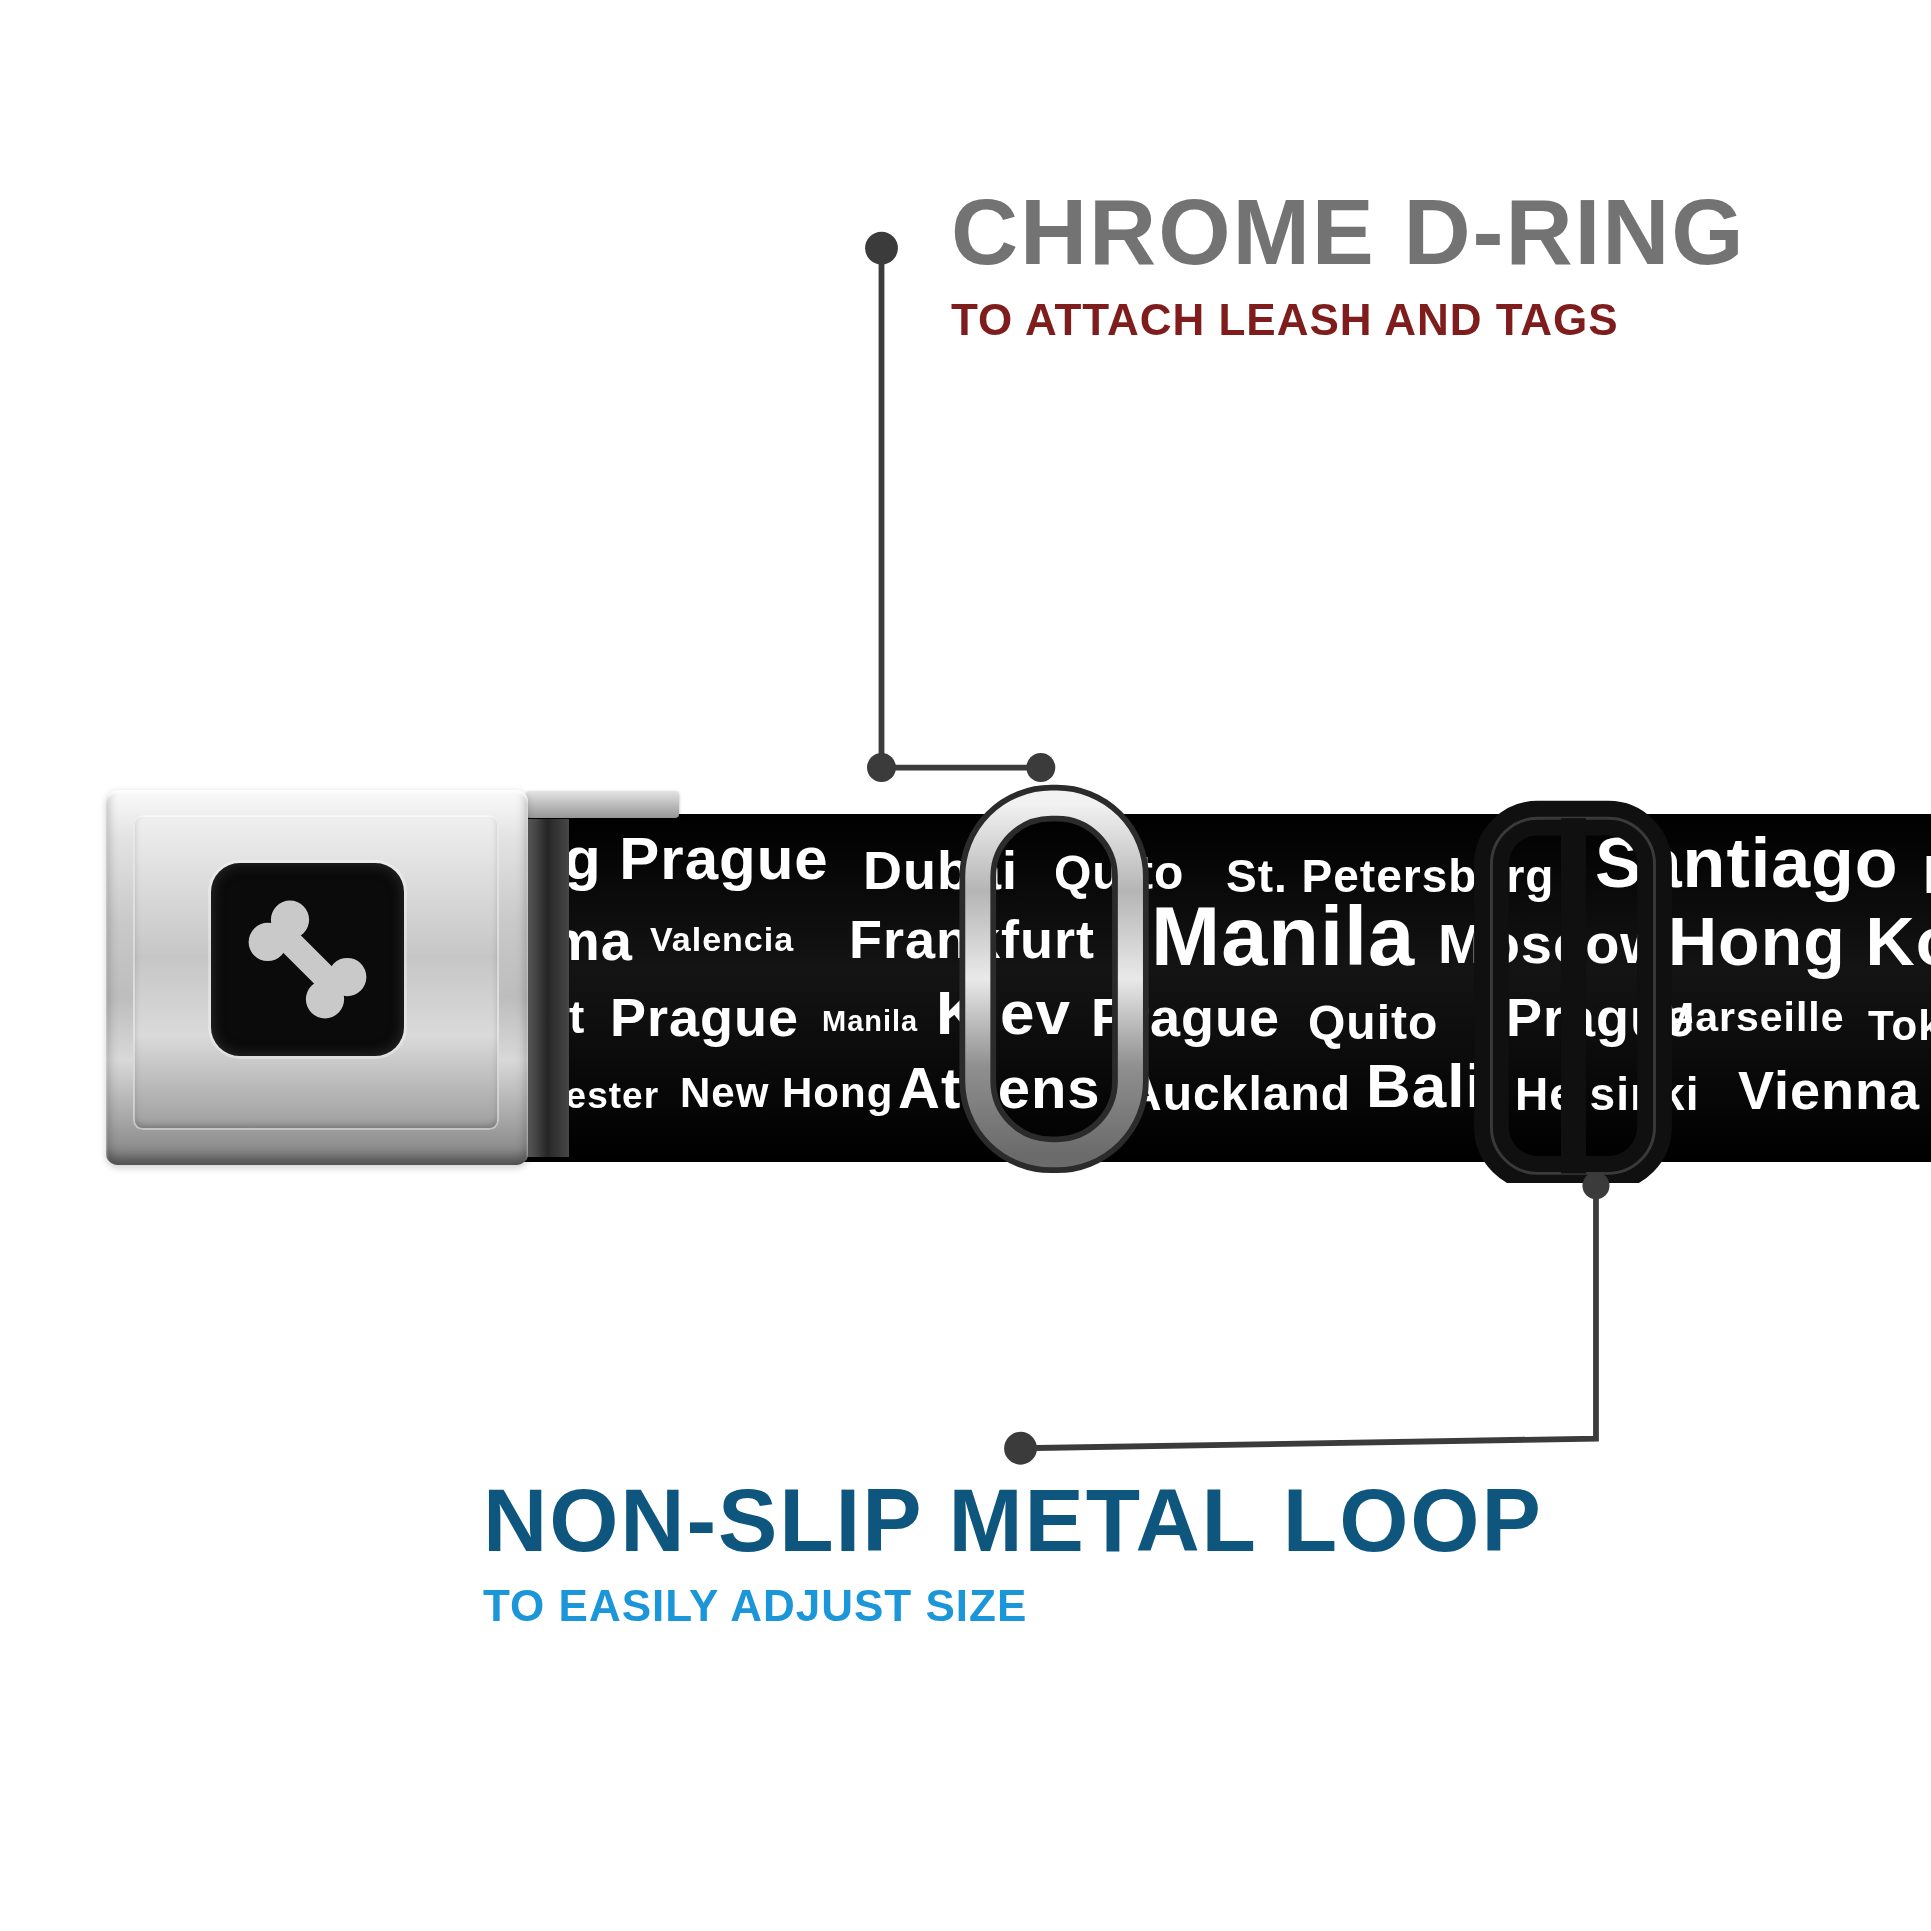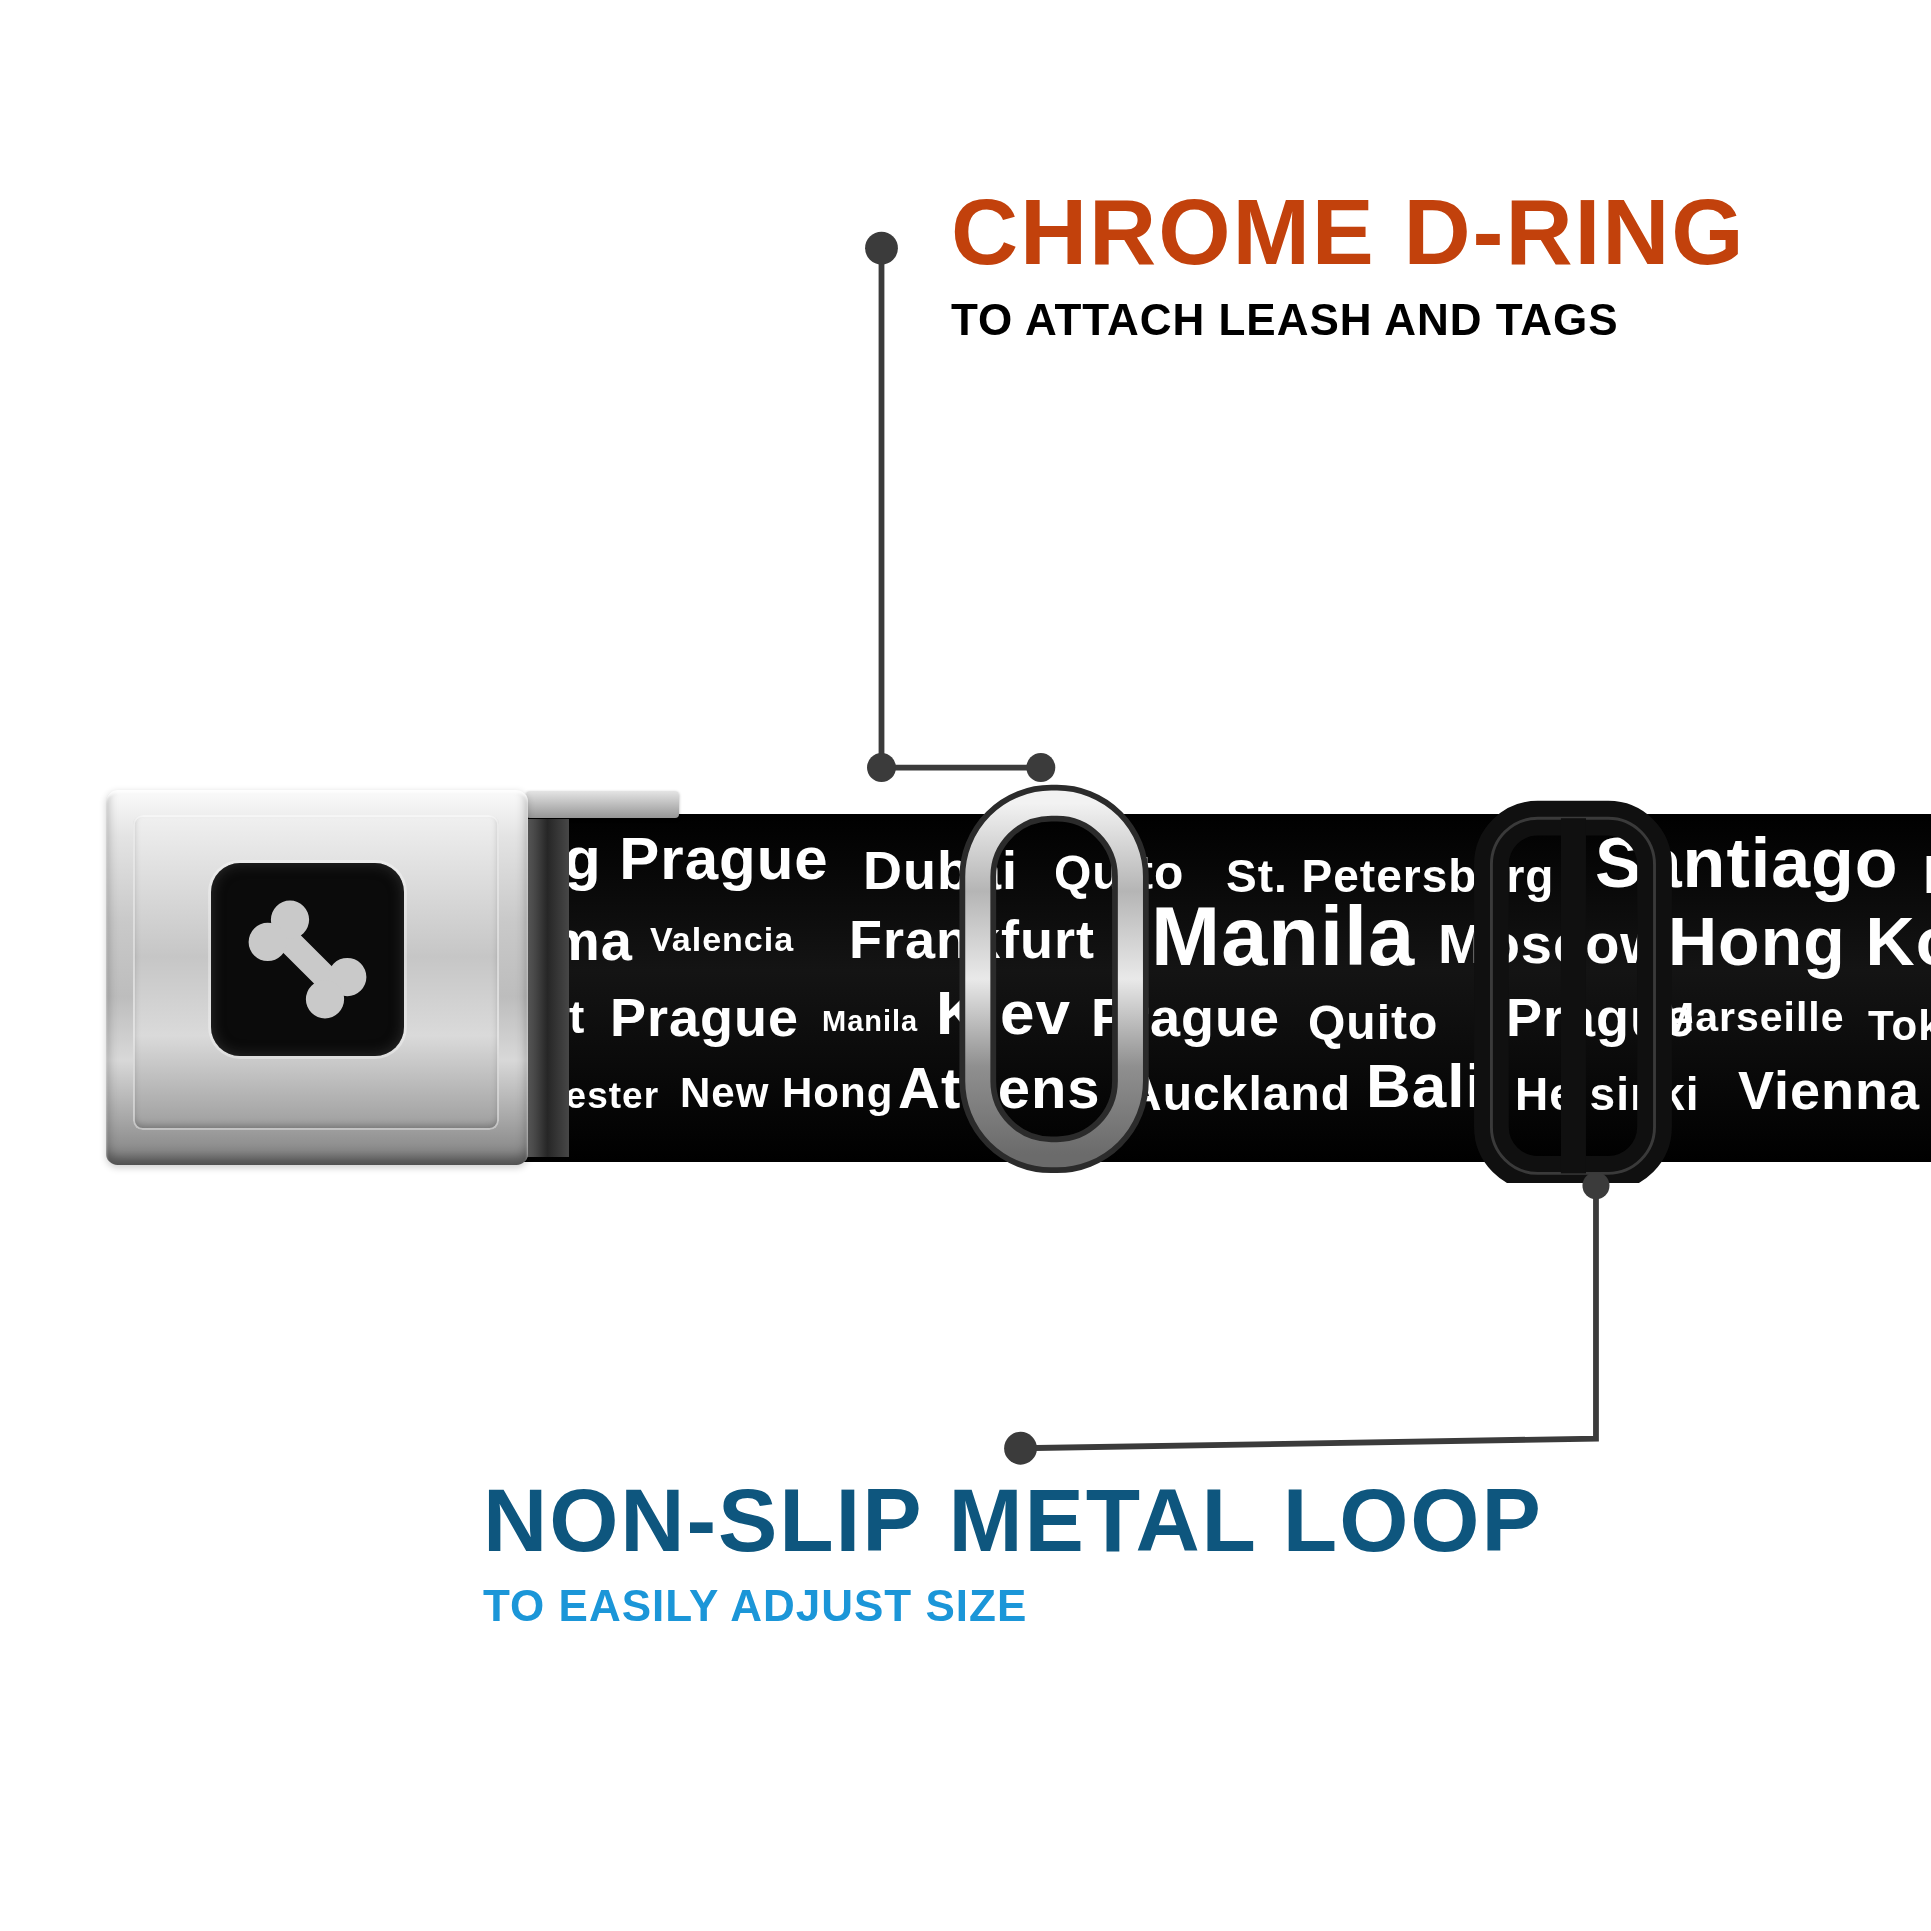--- a/index.html
+++ b/index.html
@@ -76,22 +76,22 @@
       <circle cx="1078" cy="795" r="15" stroke="none"></circle>
     </g>
     <g stroke="#3b3b3b" fill="#3b3b3b">
       <polyline points="1653,1228 1653,1490 1057,1500" fill="none" stroke-width="6"></polyline>
       <circle cx="1653" cy="1228" r="14" stroke="none"></circle>
       <circle cx="1057" cy="1500" r="17" stroke="none"></circle>
     </g>
   </svg>
 
   <div class="callout" id="callout-top">
-    <div class="callout-title" style="color: #c2410c;">CHROME D-RING</div>
-    <div class="callout-sub" style="color: #000000;">TO ATTACH LEASH AND TAGS</div>
+    <div class="callout-title" style="color: #737373;">CHROME D-RING</div>
+    <div class="callout-sub" style="color: #7f1d1d;">TO ATTACH LEASH AND TAGS</div>
   </div>
 
   <div class="callout" id="callout-bottom">
     <div class="callout-title" style="color: rgb(14, 86, 126);">NON-SLIP METAL LOOP</div>
     <div class="callout-sub" style="color: rgb(27, 150, 216);">TO EASILY ADJUST SIZE</div>
   </div>
 
   <div id="strap">
     <div id="strap-cities">
         <span class="city" style="left: 43px; top: 15.4px; font-size: 60px;">g Prague</span>

